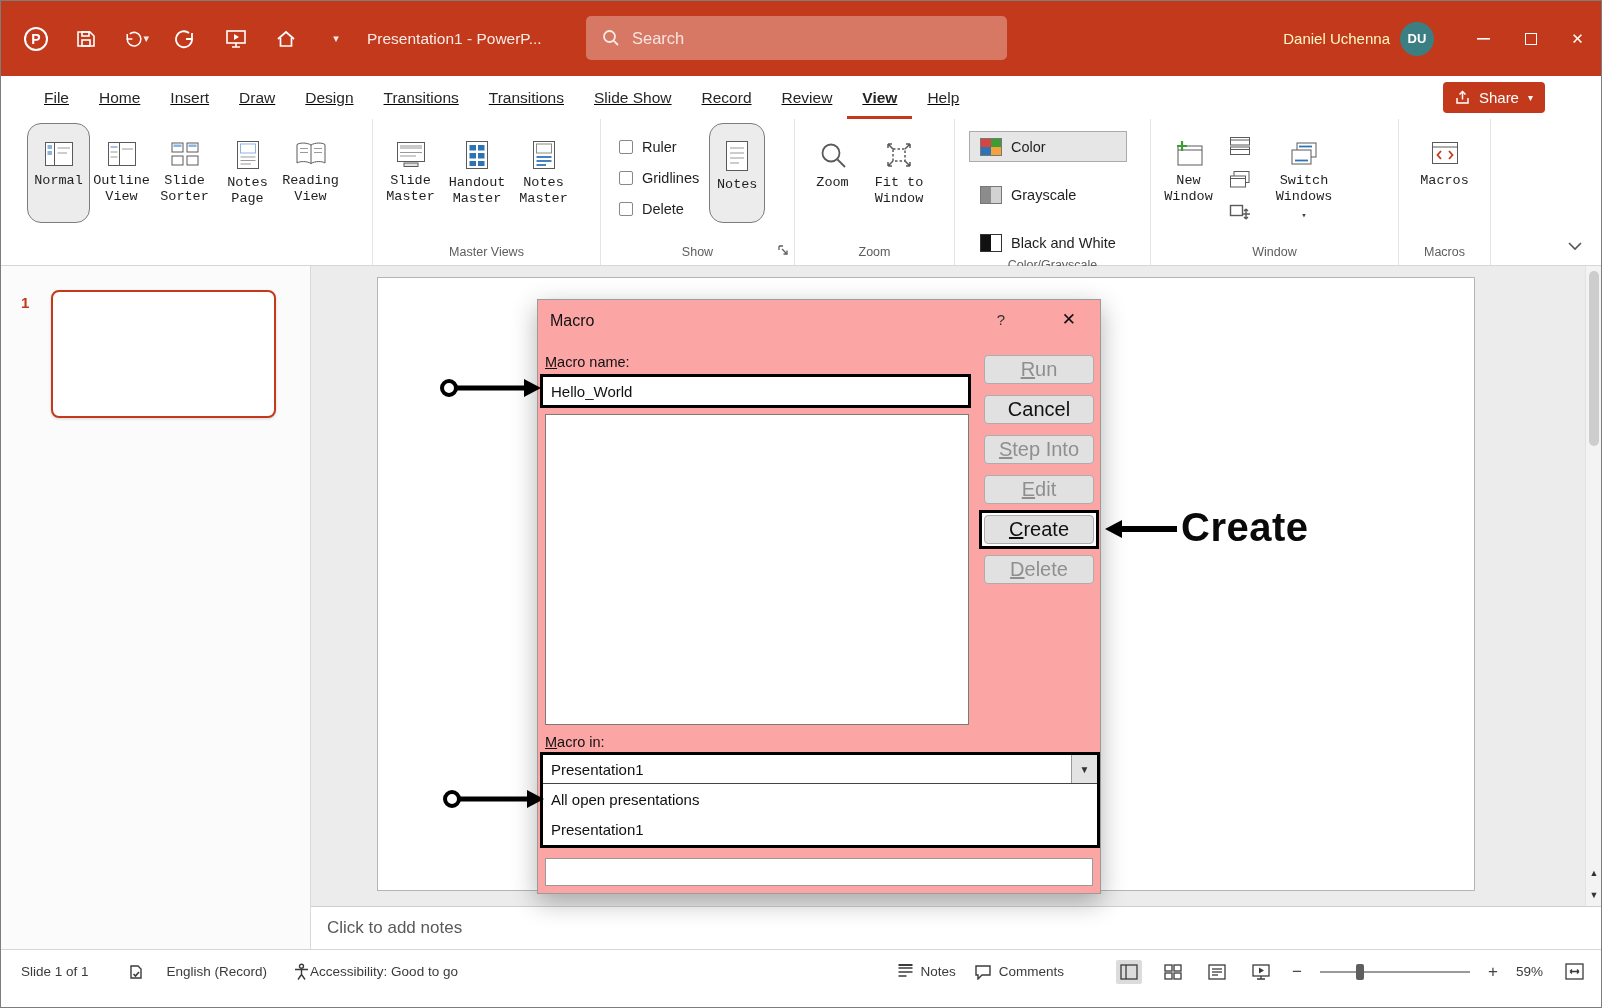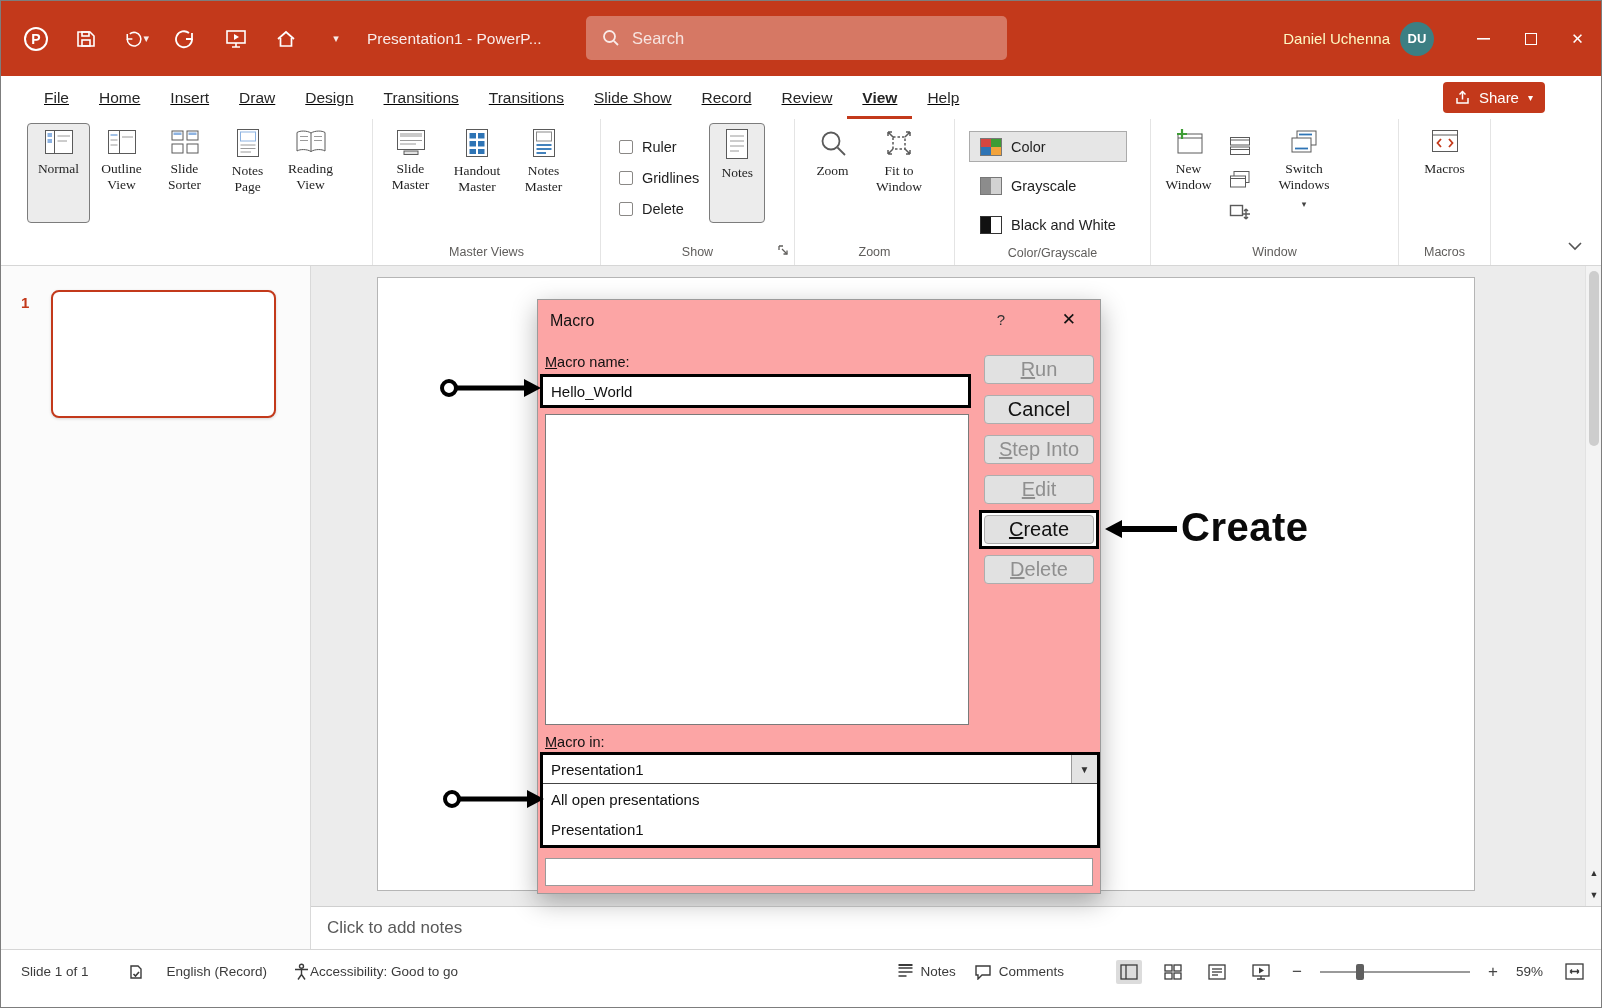--- a/index.html
+++ b/index.html
@@ -26,27 +26,27 @@
   .mtab { padding:0 15px; display:flex; align-items:center; font-size:15.5px; color:#262626; cursor:pointer; white-space:nowrap; }
   .mtab.active { font-weight:bold; box-shadow:inset 0 -3px 0 #C3391B; }
   .share-btn { position:absolute; right:56px; top:6px; height:31px; background:#C3391B; color:#fff; border:none; border-radius:4px; display:flex; align-items:center; gap:9px; padding:0 12px; font-size:15px; font-family:inherit; cursor:pointer; }
   .share-btn .caret { font-size:10px; }
 
   
   .ribbon { height:147px; flex:0 0 auto; background:#fff; border-bottom:1px solid #D6D6D6; display:flex; padding-left:20px; position:relative; }
   .rgroup { display:flex; flex-direction:column; border-right:1px solid #E4E4E4; }
   .rgroup-body { flex:1; display:flex; align-items:flex-start; padding:4px 6px 0 6px; }
   .rgroup-label { height:26px; display:flex; align-items:center; justify-content:center; font-size:12.5px; color:#5f5d5b; position:relative; }
-  .rbtn { width:63px; min-height:100px; background:none; border:1px solid transparent; border-radius:4px; display:flex; flex-direction:column; align-items:center; gap:5px; padding-top:4px; font-size:13.5px; font-family:Liberation Serif, serif; color:#1f1f1f; text-align:center; line-height:1.22; cursor:pointer; }
+  .rbtn { width:63px; min-height:100px; background:none; border:1px solid transparent; border-radius:14px; display:flex; flex-direction:column; align-items:center; gap:5px; padding-top:16px; font-size:13.5px; font-family:Liberation Mono, monospace; color:#1f1f1f; text-align:center; line-height:1.22; cursor:pointer; }
   .rbtn.selected { background:#ECECEC; border-color:#7c7c7c; }
   .rbtn.wide { width:70px; }
   .chk-col { display:flex; flex-direction:column; gap:15px; padding:16px 10px 0 12px; }
   .chk { display:flex; align-items:center; gap:9px; font-size:14.5px; color:#1f1f1f; cursor:pointer; }
   .chk .box { width:14px; height:14px; border:1px solid #8a8886; background:#fff; border-radius:2px; }
-  .crow-col { display:flex; flex-direction:column; gap:8px; padding:8px 8px 0 8px; }
+  .crow-col { display:flex; flex-direction:column; gap:17px; padding:8px 8px 0 8px; }
   .crow { display:flex; align-items:center; gap:9px; height:31px; padding:0 10px; font-size:14.5px; color:#1f1f1f; border:1px solid transparent; cursor:pointer; white-space:nowrap; }
   .crow.selected { background:#E6E6E6; border-color:#ABABAB; }
   .mini-col { display:flex; flex-direction:column; gap:12px; padding:12px 8px 0 8px; }
   .mini { width:24px; height:22px; display:flex; align-items:center; justify-content:center; cursor:pointer; }
   .launcher { position:absolute; right:5px; top:5px; cursor:pointer; }
   .collapse-ribbon { position:absolute; right:18px; bottom:10px; cursor:pointer; }
 
   
   .workspace { flex:1; display:flex; min-height:0; }
   .thumb-panel { width:310px; flex:0 0 auto; background:#FBFBFB; border-right:1px solid #D9D9D9; position:relative; }

